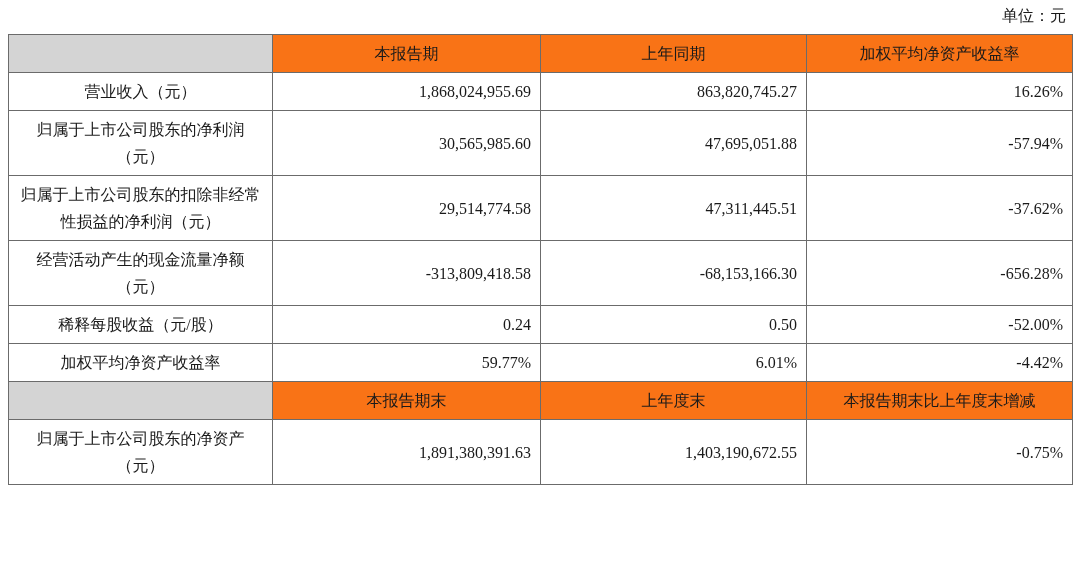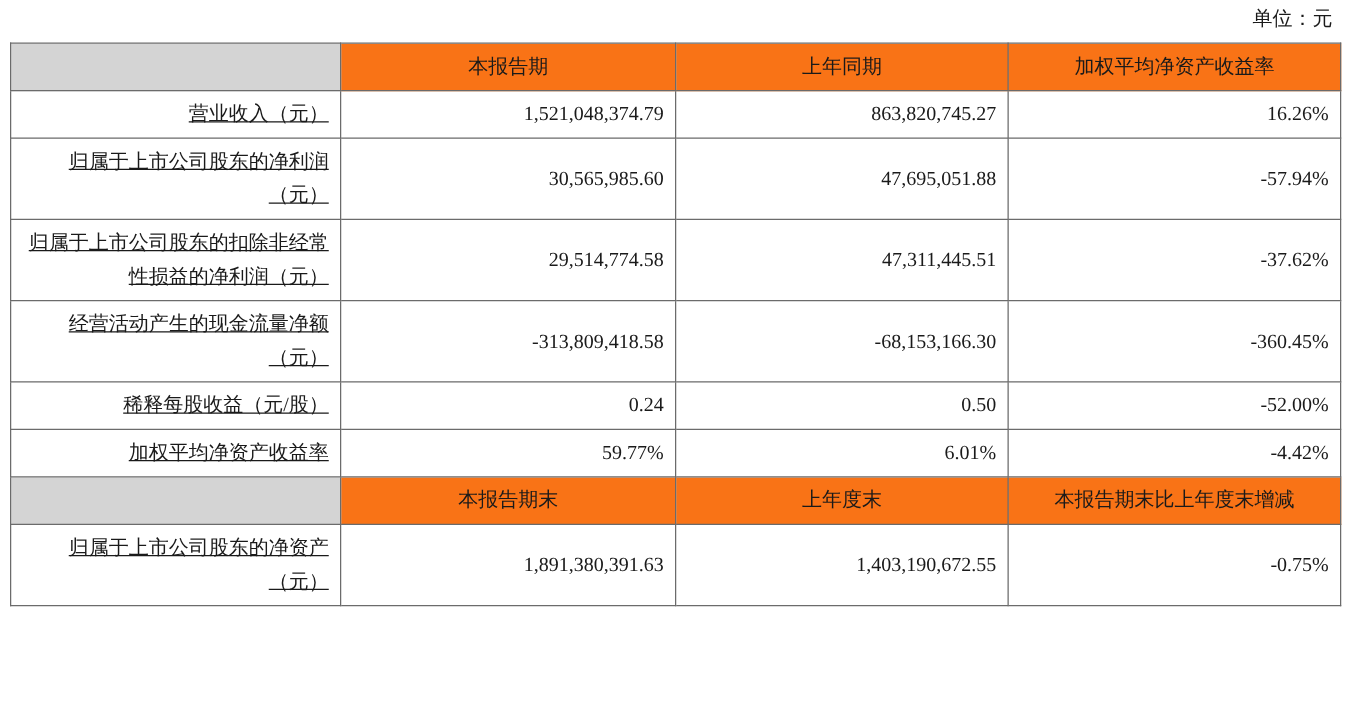--- a/index.html
+++ b/index.html
@@ -48,22 +48,21 @@
   col.c4 { width: 266px; }
 
   tr.header-row td {
     background: #f97316;
     text-align: center;
   }
   tr.header-row td.blank {
     background: #d4d4d4;
   }
   td.label {
-    text-align: right;
-    text-decoration: underline;
+    text-align: center;
   }
   td.num {
     text-align: right;
     padding-right: 14px;
   }
   .tall td { line-height: 27px; }
 </style>
 </head>
 <body>
 
@@ -81,21 +80,21 @@
     <tbody>
       <tr class="header-row">
         <td class="blank"></td>
         <td>本报告期</td>
         <td>上年同期</td>
         <td>加权平均净资产收益率</td>
       </tr>
 
       <tr>
         <td class="label">营业收入（元）</td>
-        <td class="num">1,521,048,374.79</td>
+        <td class="num">1,868,024,955.69</td>
         <td class="num">863,820,745.27</td>
         <td class="num">16.26%</td>
       </tr>
 
       <tr class="tall">
         <td class="label">归属于上市公司股东的净利润（元）</td>
         <td class="num">30,565,985.60</td>
         <td class="num">47,695,051.88</td>
         <td class="num">-57.94%</td>
       </tr>
@@ -104,21 +103,21 @@
         <td class="label">归属于上市公司股东的扣除非经常性损益的净利润（元）</td>
         <td class="num">29,514,774.58</td>
         <td class="num">47,311,445.51</td>
         <td class="num">-37.62%</td>
       </tr>
 
       <tr class="tall">
         <td class="label">经营活动产生的现金流量净额（元）</td>
         <td class="num">-313,809,418.58</td>
         <td class="num">-68,153,166.30</td>
-        <td class="num">-360.45%</td>
+        <td class="num">-656.28%</td>
       </tr>
 
 
       <tr>
         <td class="label">稀释每股收益（元/股）</td>
         <td class="num">0.24</td>
         <td class="num">0.50</td>
         <td class="num">-52.00%</td>
       </tr>
 

